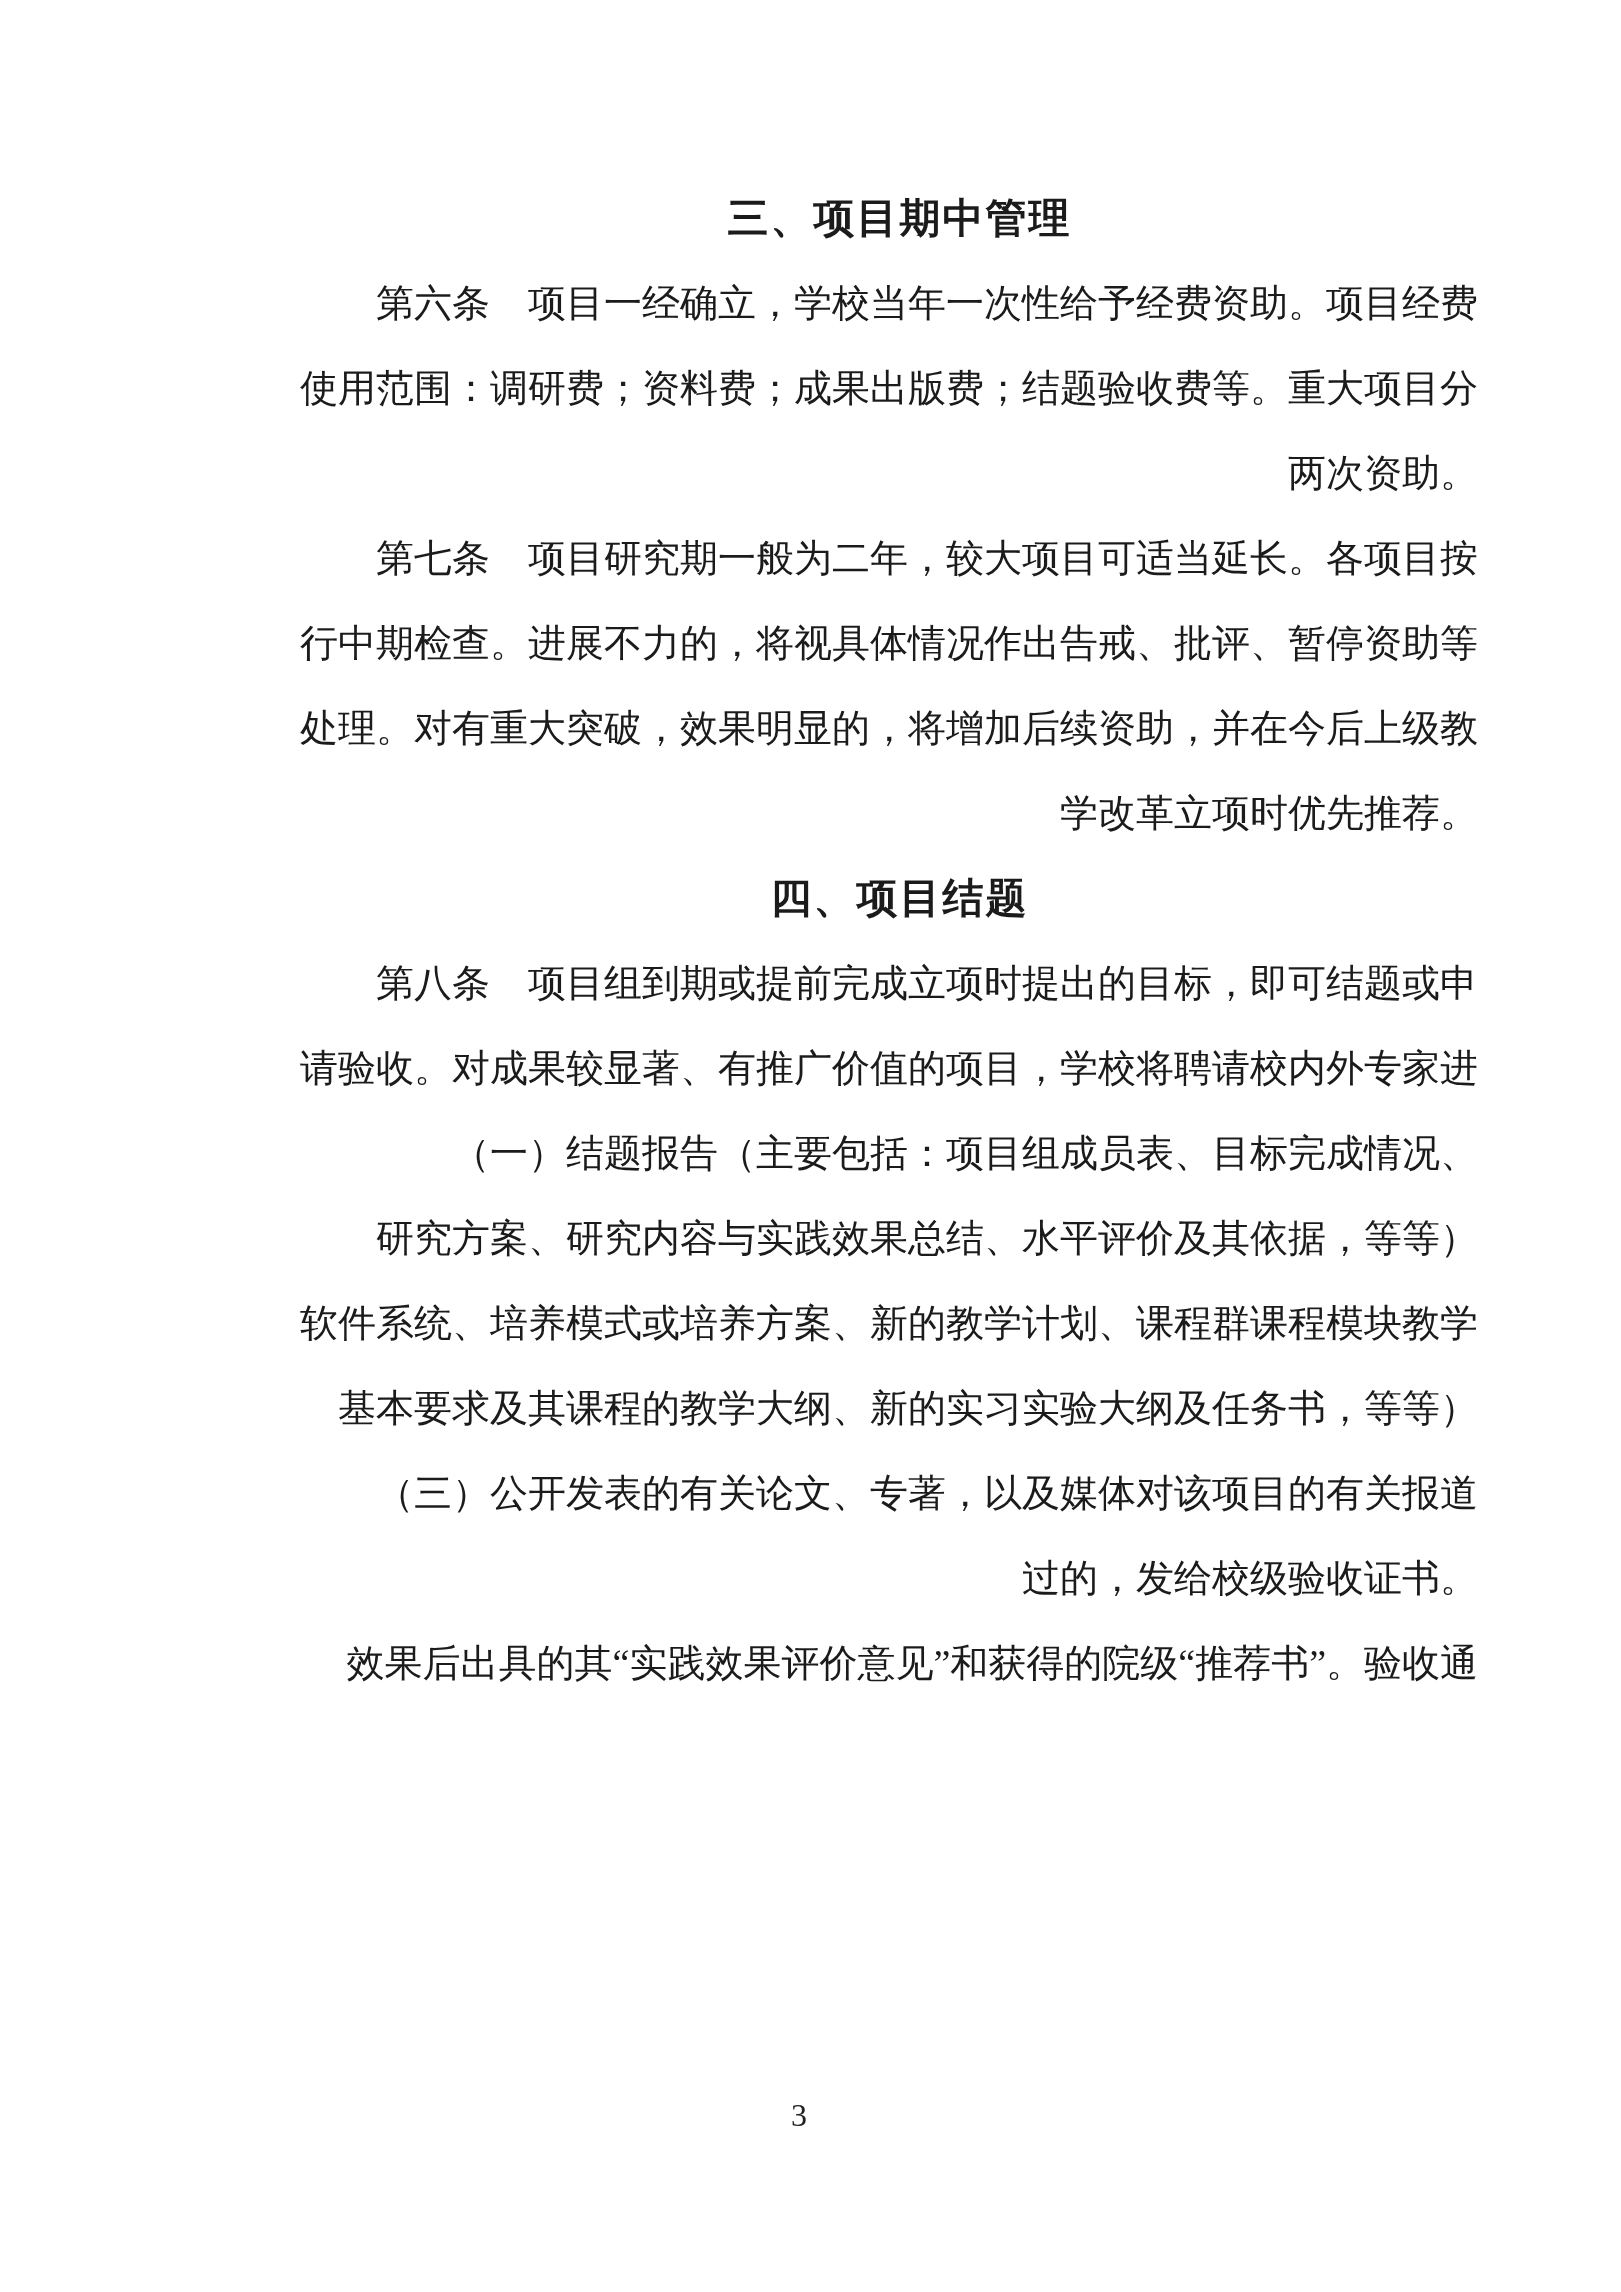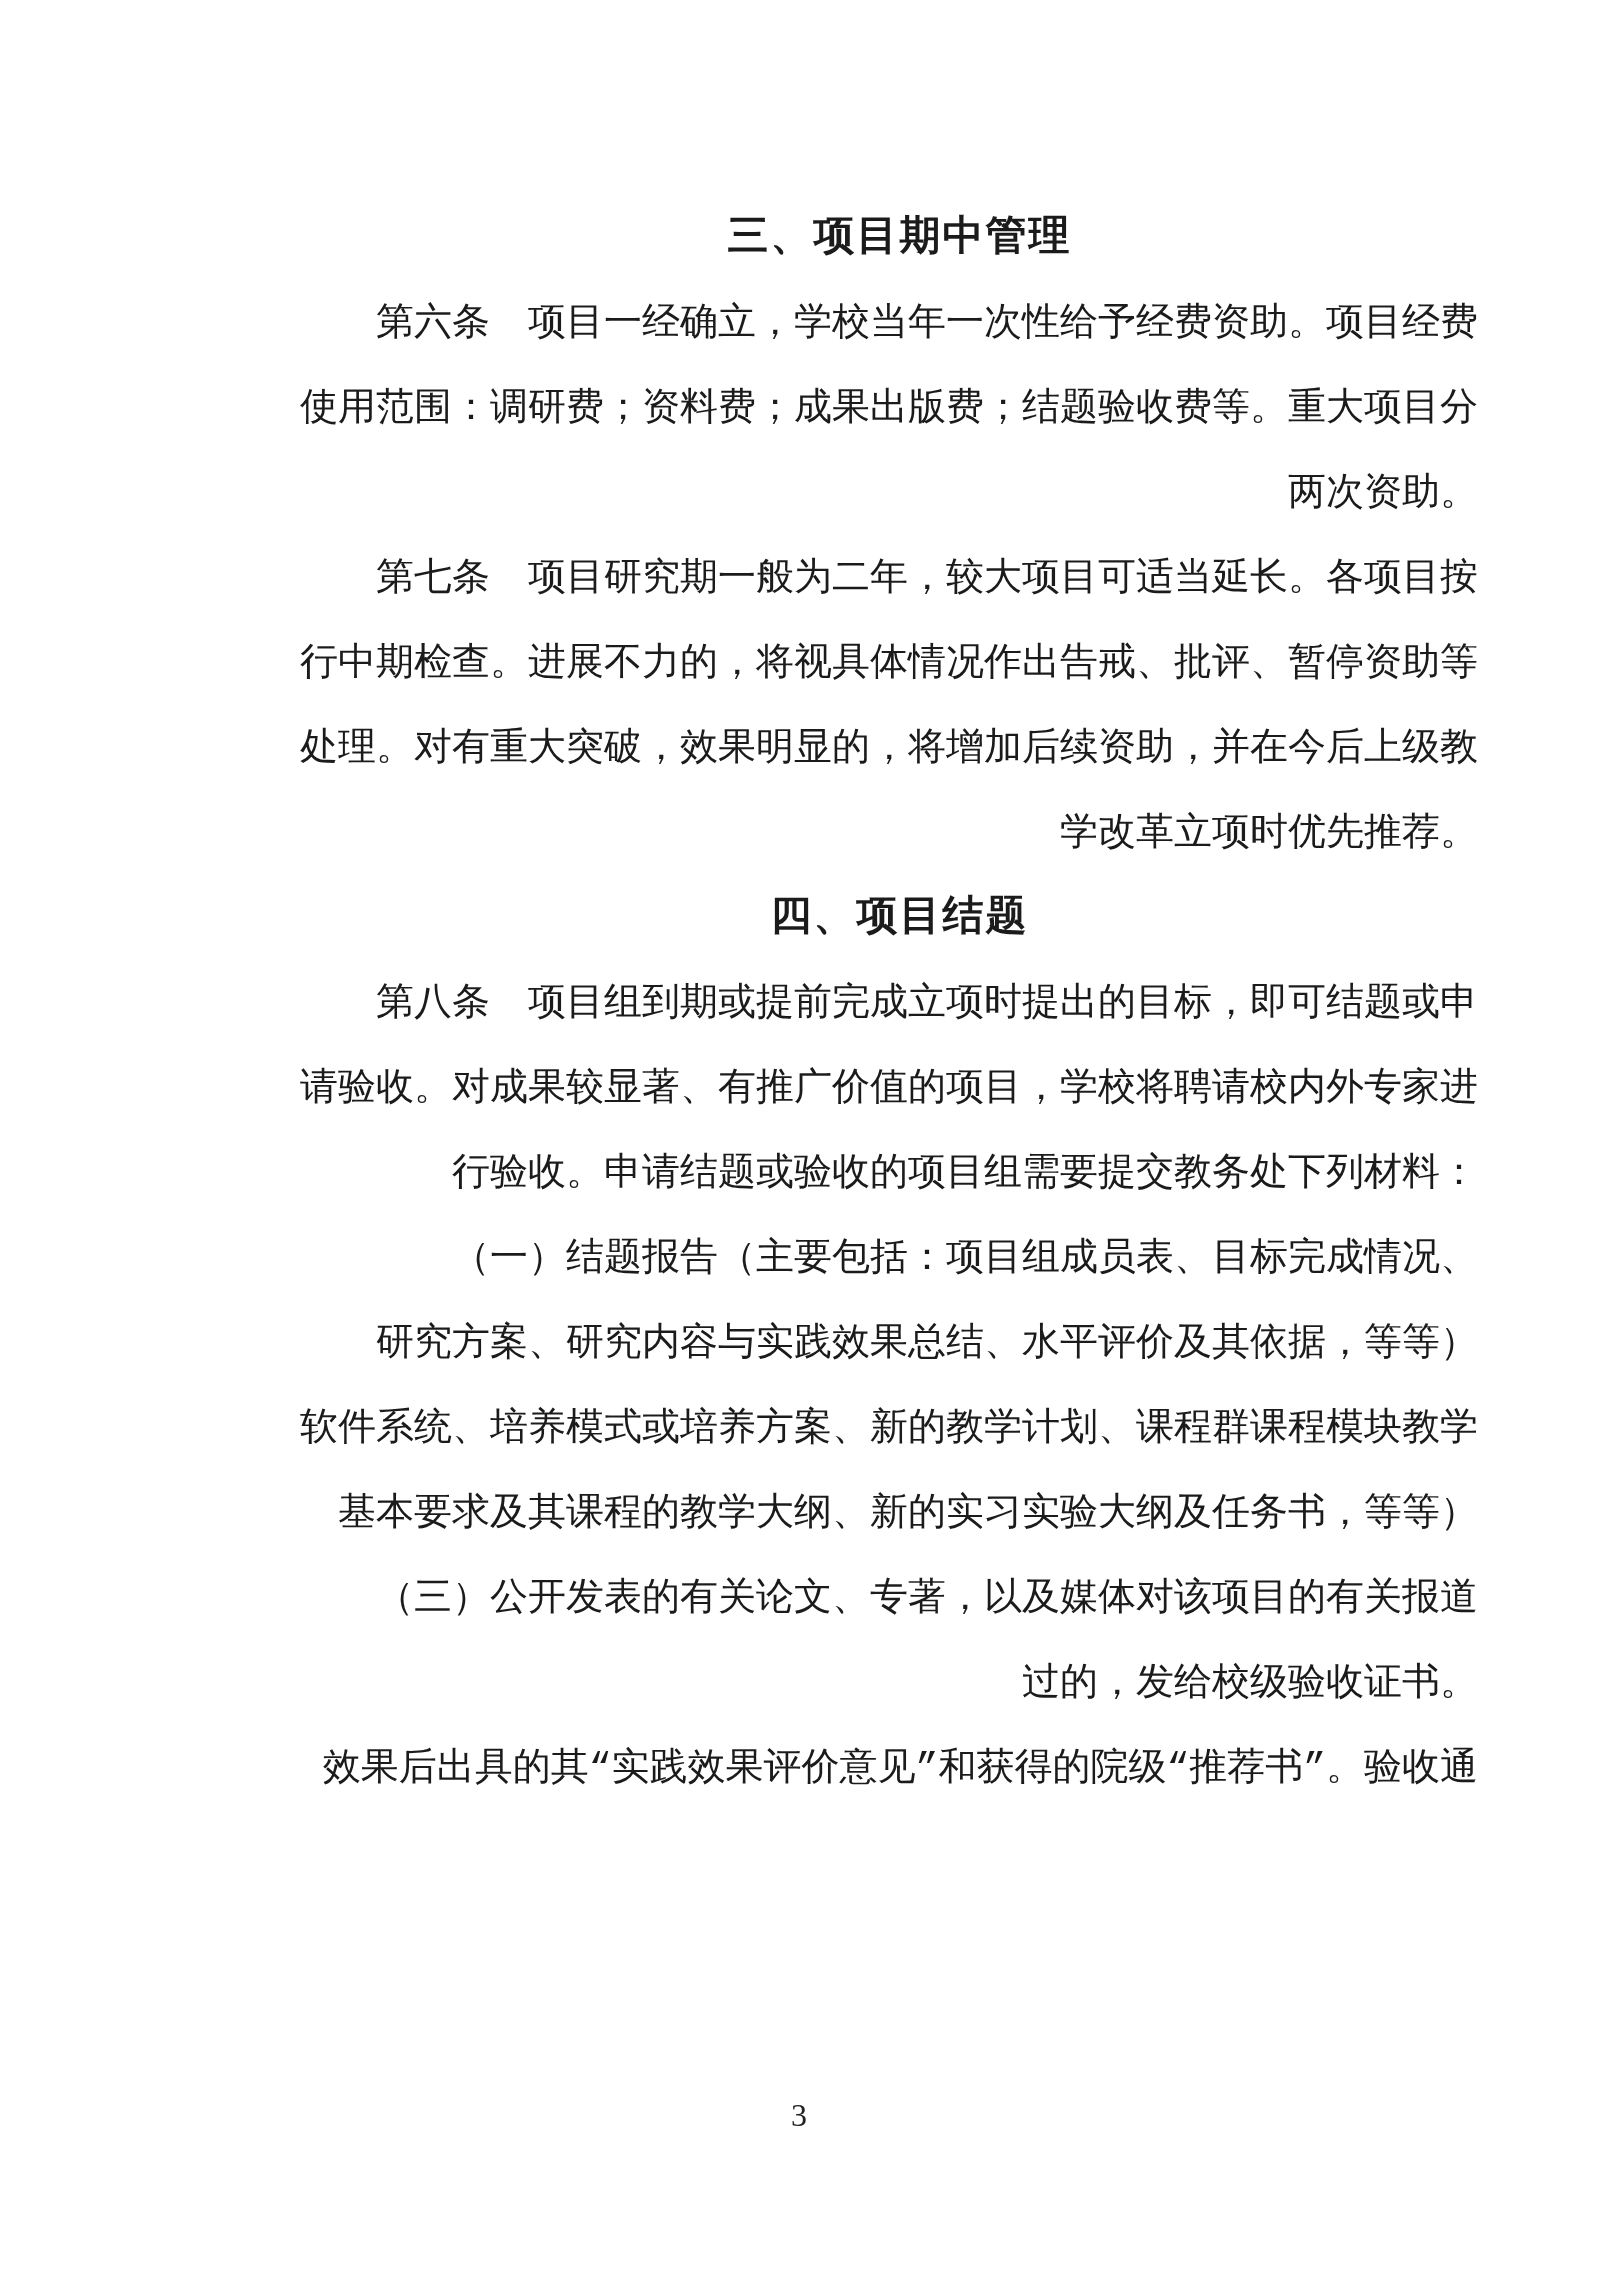--- a/index.html
+++ b/index.html
@@ -12,24 +12,23 @@
     width: 1621px;
     height: 2293px;
     margin: 0 auto;
     background: #ffffff;
     font-family: "Liberation Serif", "DejaVu Serif", serif;
     color: #1b1b1b;
     overflow: hidden;
   }
   .content {
     position: absolute;
-    top: 196px;
+    top: 176px;
     left: 233px;
     width: 1245px;
-    font-family: Liberation Mono, monospace;
   }
   .line {
     font-size: 38px;
     line-height: 85px;
     height: 85px;
     white-space: nowrap;
     letter-spacing: 0px;
     text-align: right;
   }
   .line.indent {
@@ -65,21 +64,20 @@
       <div class="line indent">第六条　项目一经确立，学校当年一次性给予经费资助。项目经费</div>
       <div class="line">使用范围：调研费；资料费；成果出版费；结题验收费等。重大项目分</div>
       <div class="line">两次资助。</div>
       <div class="line indent">第七条　项目研究期一般为二年，较大项目可适当延长。各项目按</div>
       <div class="line">行中期检查。进展不力的，将视具体情况作出告戒、批评、暂停资助等</div>
       <div class="line">处理。对有重大突破，效果明显的，将增加后续资助，并在今后上级教</div>
       <div class="line">学改革立项时优先推荐。</div>
       <div class="heading">四、项目结题</div>
       <div class="line indent">第八条　项目组到期或提前完成立项时提出的目标，即可结题或申</div>
       <div class="line">请验收。对成果较显著、有推广价值的项目，学校将聘请校内外专家进</div>
-      <div class="line">行验收。申请结题或验收的项目组需要提交教务处下列材料：</div>
       <div class="line indent">（一）结题报告（主要包括：项目组成员表、目标完成情况、</div>
       <div class="line">研究方案、研究内容与实践效果总结、水平评价及其依据，等等）</div>
       <div class="line">软件系统、培养模式或培养方案、新的教学计划、课程群课程模块教学</div>
       <div class="line">基本要求及其课程的教学大纲、新的实习实验大纲及任务书，等等）</div>
       <div class="line indent">（三）公开发表的有关论文、专著，以及媒体对该项目的有关报道</div>
       <div class="line">过的，发给校级验收证书。</div>
       <div class="line">效果后出具的其“实践效果评价意见”和获得的院级“推荐书”。验收通</div>
     </div>
   <div class="page-number">3</div>
 </div>

